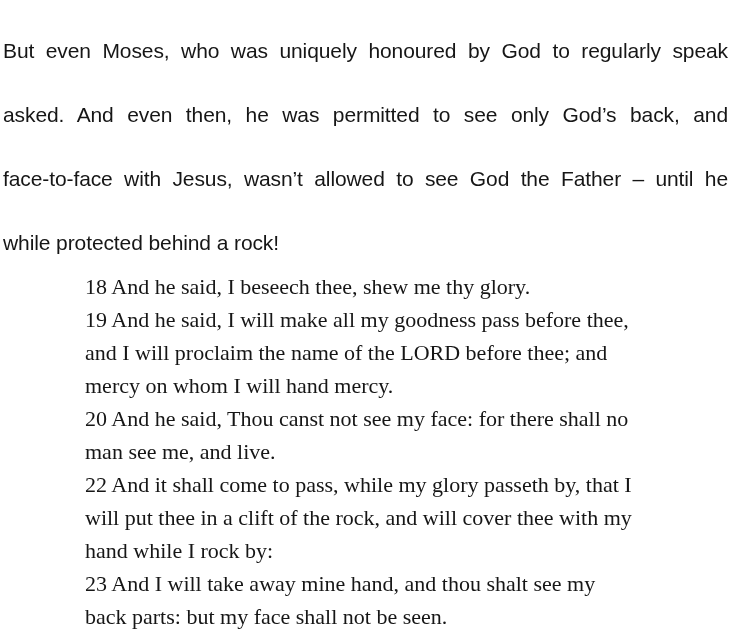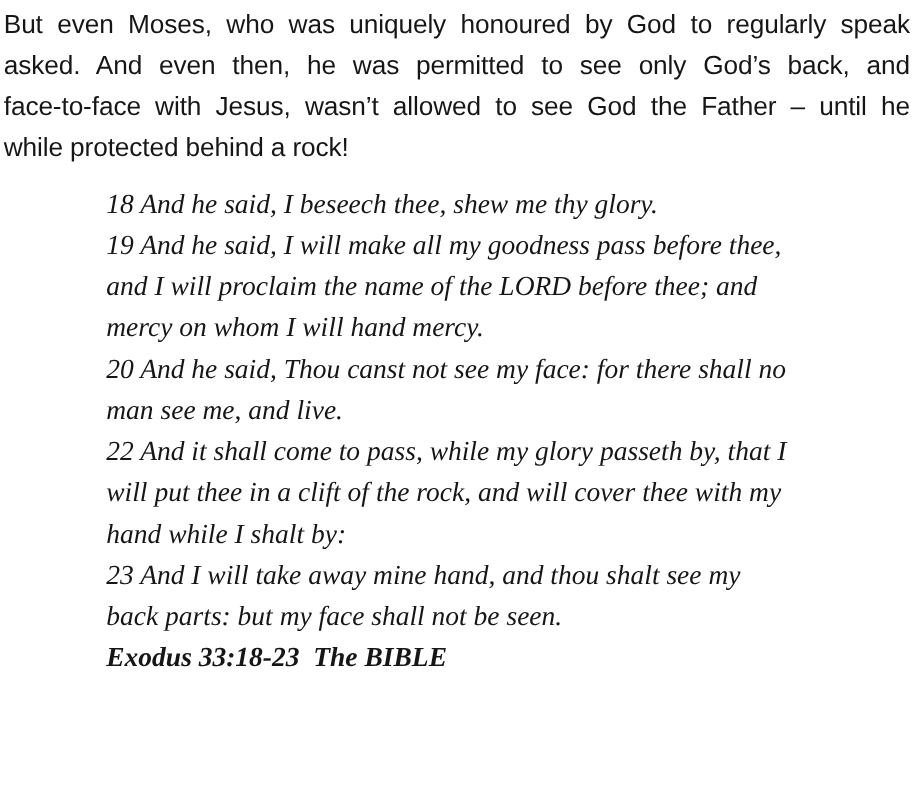--- a/index.html
+++ b/index.html
@@ -21,37 +21,37 @@
     background: #ffffff;
   }
   .intro {
     font-family: "Liberation Sans", sans-serif;
     font-size: 21px;
     line-height: 33px;
     letter-spacing: -0.1px;
   }
   .intro .line {
     display: block;
+    margin-top: 31px;
   }
   .intro .line.just {
     text-align: justify;
     text-align-last: justify;
   }
   .quote {
     margin-top: 11px;
     margin-left: 82px;
     width: 646px;
     font-family: "Liberation Serif", serif;
     font-size: 22px;
     line-height: 33px;
   }
   .quote .line {
     display: block;
     white-space: pre; 
-    font-style: italic;
   }
   .quote .ref {
     font-weight: bold;
   }
 </style>
 </head>
 <body>
 
 <div class="page">
 
@@ -64,19 +64,19 @@
 
   <div class="quote">
     <span class="line">18 And he said, I beseech thee, shew me thy glory.</span>
     <span class="line">19 And he said, I will make all my goodness pass before thee,</span>
     <span class="line">and I will proclaim the name of the LORD before thee; and</span>
     <span class="line">mercy on whom I will hand mercy.</span>
     <span class="line">20 And he said, Thou canst not see my face: for there shall no</span>
     <span class="line">man see me, and live.</span>
     <span class="line">22 And it shall come to pass, while my glory passeth by, that I</span>
     <span class="line">will put thee in a clift of the rock, and will cover thee with my</span>
-    <span class="line">hand while I shalt by:</span>
+    <span class="line">hand while I rock by:</span>
     <span class="line">23 And I will take away mine hand, and thou shalt see my</span>
     <span class="line">back parts: but my face shall not be seen.</span>
     <span class="line ref">Exodus 33:18-23  The BIBLE</span>
   </div>
 
 </div>
 
 </body></html>

